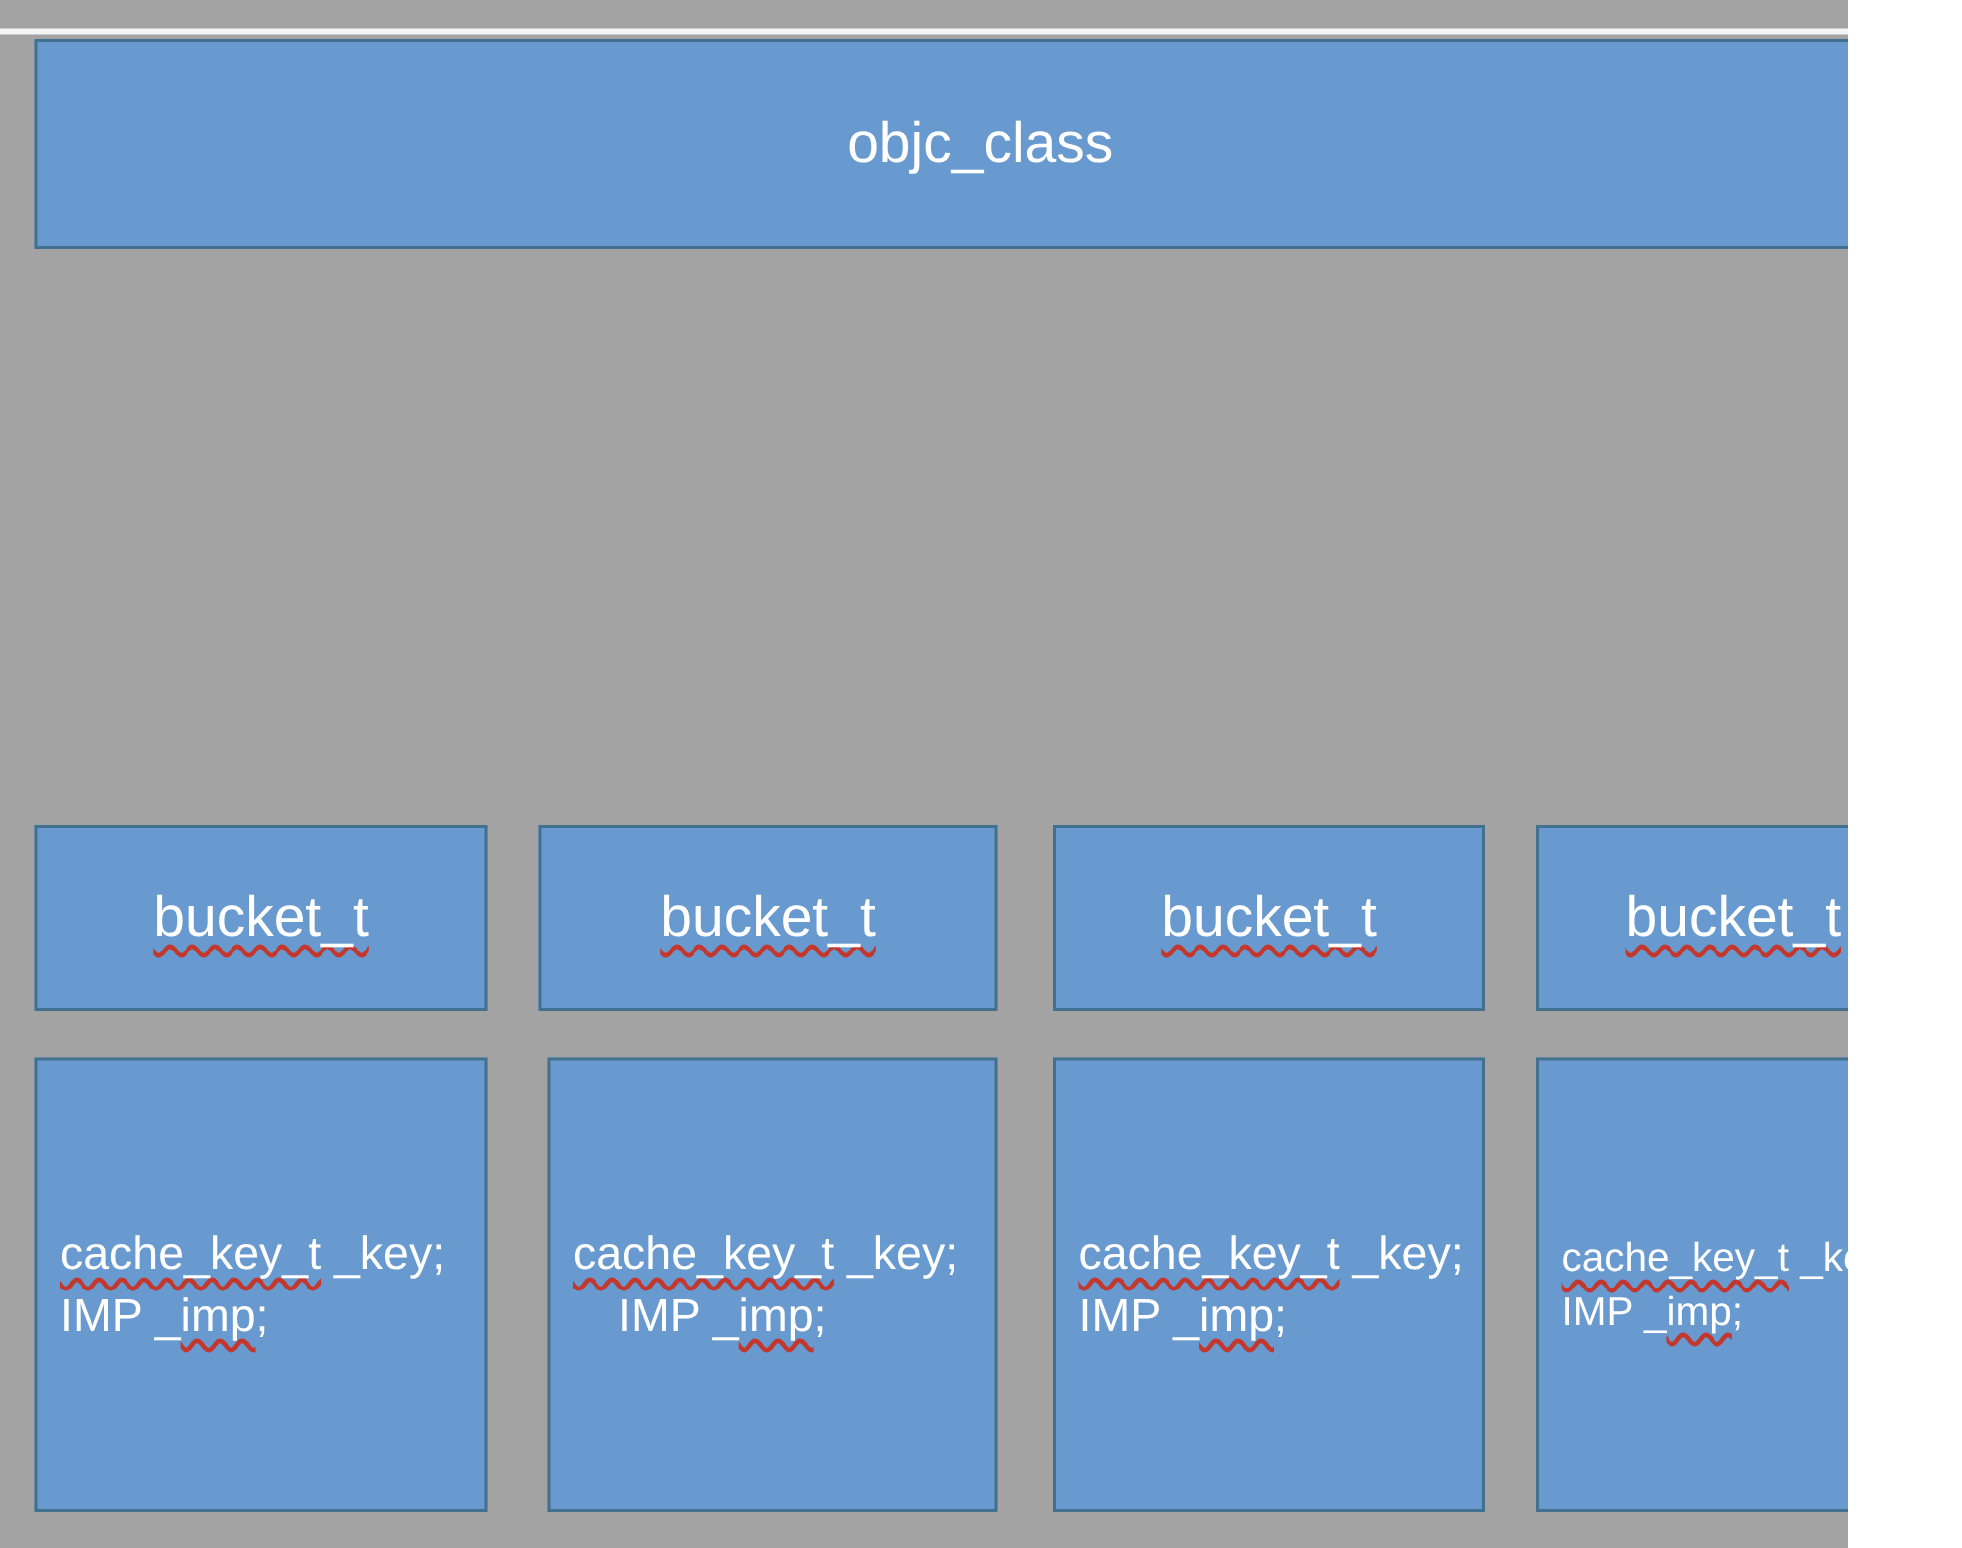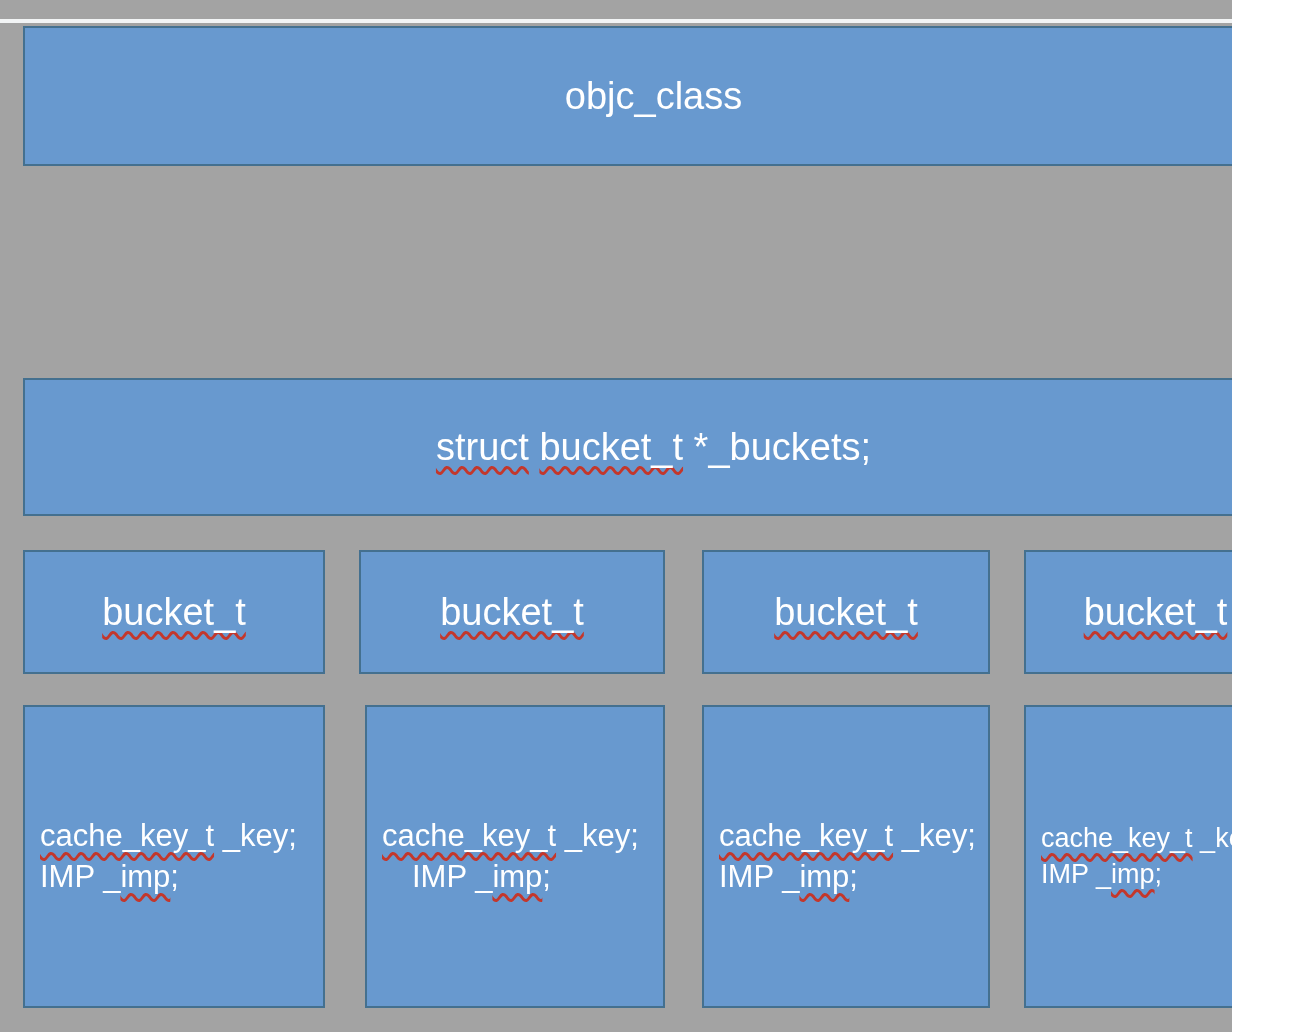--- a/index.html
+++ b/index.html
@@ -89,23 +89,20 @@
 
 <div class="canvas">
 
   <div class="top-band"></div>
 
   <div class="box banner" id="row-objc">
     <span class="txt"><span>objc_class</span></span>
   </div>
 
 
-  <div class="box banner" id="row-bucketsptr">
-    <span class="txt"><span class="wavy">struct</span><span> </span><span class="wavy">bucket_t</span><span> *_buckets;</span></span>
-  </div>
 
   <div class="box bucket" id="bucket-0">
     <span class="txt"><span class="wavy">bucket_t</span></span>
   </div>
   <div class="box bucket" id="bucket-1">
     <span class="txt"><span class="wavy">bucket_t</span></span>
   </div>
   <div class="box bucket" id="bucket-2">
     <span class="txt"><span class="wavy">bucket_t</span></span>
   </div>

